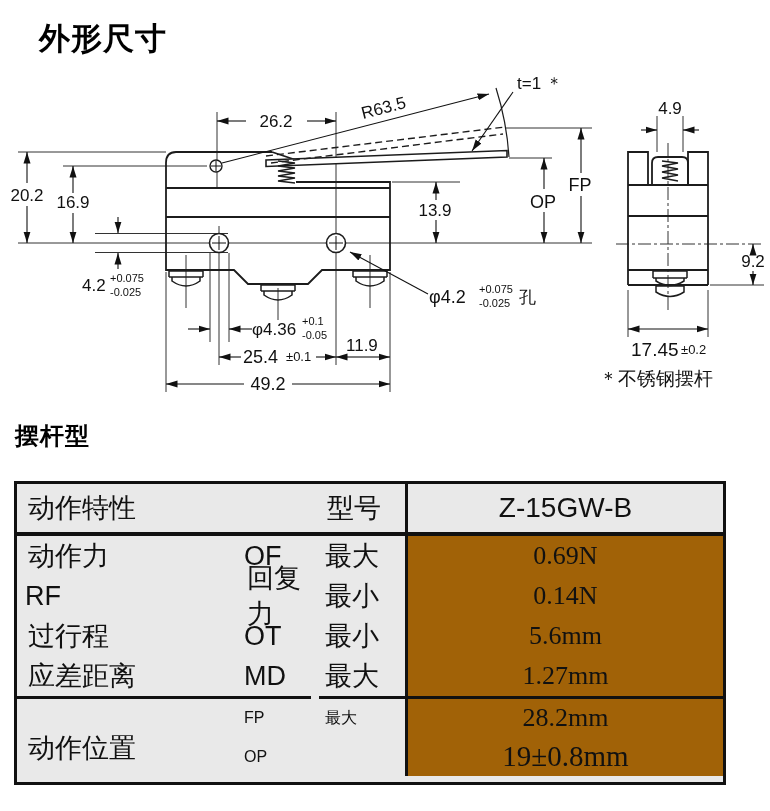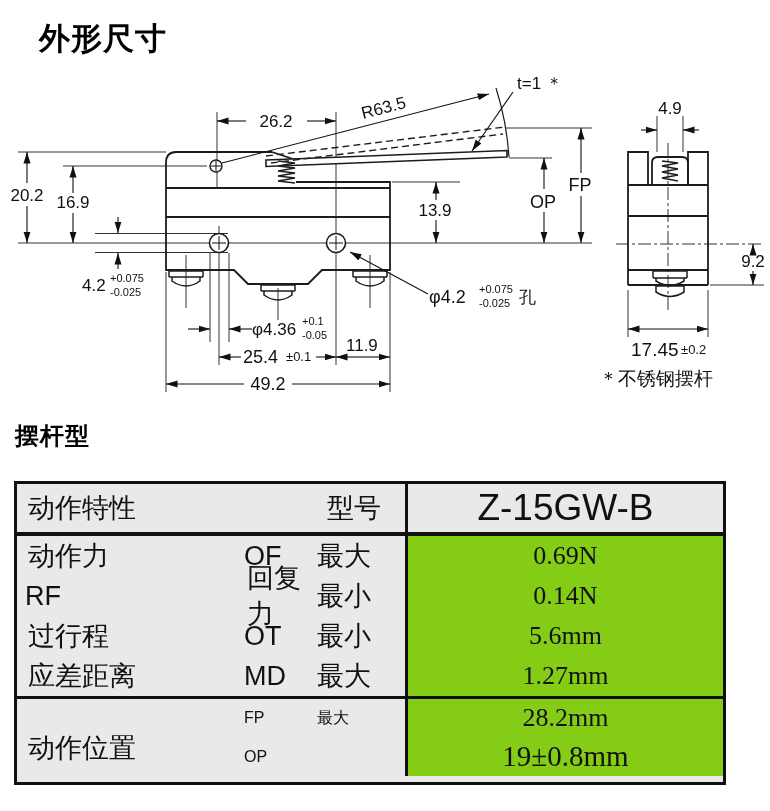--- a/index.html
+++ b/index.html
@@ -15,26 +15,26 @@
   svg .tol13{font-size:13px;}
   svg .note{font-size:19px;}
   
   #spec-table{position:absolute;left:14px;top:481px;width:712px;height:304px;
     box-sizing:border-box;border:3px solid #111;background:#e9e9e9;
     display:grid;grid-template-columns:219px 75px 94px 1fr;
     grid-template-rows:52px 40px 40px 40px 40px 80px;}
   .cell{display:flex;align-items:center;font-size:27px;box-sizing:border-box;}
   .pad{padding-left:11px;}
   .codecell{padding-left:8px;}
-  .qualcell{padding-left:6px;}
+  .qualcell{padding-left:6px;margin-left:8px;}
   .hdr-model{justify-content:flex-end;padding-right:24px;}
   .hdr{border-bottom:4px solid #111;}
   .valcol{border-left:3px solid #111;justify-content:center;
           font-family:"Liberation Serif",serif;font-size:26px;}
-  .valwhite{background:#84cc16;}
+  .valwhite{background:#a16207;}
   .sep-top{border-top:3px solid #111;}
   .stack{flex-direction:column;justify-content:center;align-items:stretch;display:flex;}
   .line2{height:40px;display:flex;align-items:center;}
   .bigval{font-size:29px;}
   .vcenter{justify-content:center;}
 </style>
 </head>
 <body>
 
 <div id="page">
@@ -214,21 +214,21 @@
     </g>
   </svg>
 
   <div id="title2" class="h-title">摆杆型</div>
 
   
   <div id="spec-table">
 
     <div class="cell pad hdr" style="grid-column:1/3">动作特性</div>
     <div class="cell hdr hdr-model">型号</div>
-    <div class="cell hdr valcol" style="font-family:'Liberation Sans',sans-serif;font-size:37px;">Z-15GW-B</div>
+    <div class="cell hdr valcol" style="font-family:'Liberation Sans',sans-serif;font-size:28px;">Z-15GW-B</div>
 
     <div class="cell pad">动作力</div>
     <div class="cell codecell">OF</div>
     <div class="cell qualcell">最大</div>
     <div class="cell valcol valwhite">0.69N</div>
 
     <div class="cell codecell">RF</div>
     <div class="cell pad">回复力</div>
     <div class="cell qualcell">最小</div>
     <div class="cell valcol valwhite">0.14N</div>

